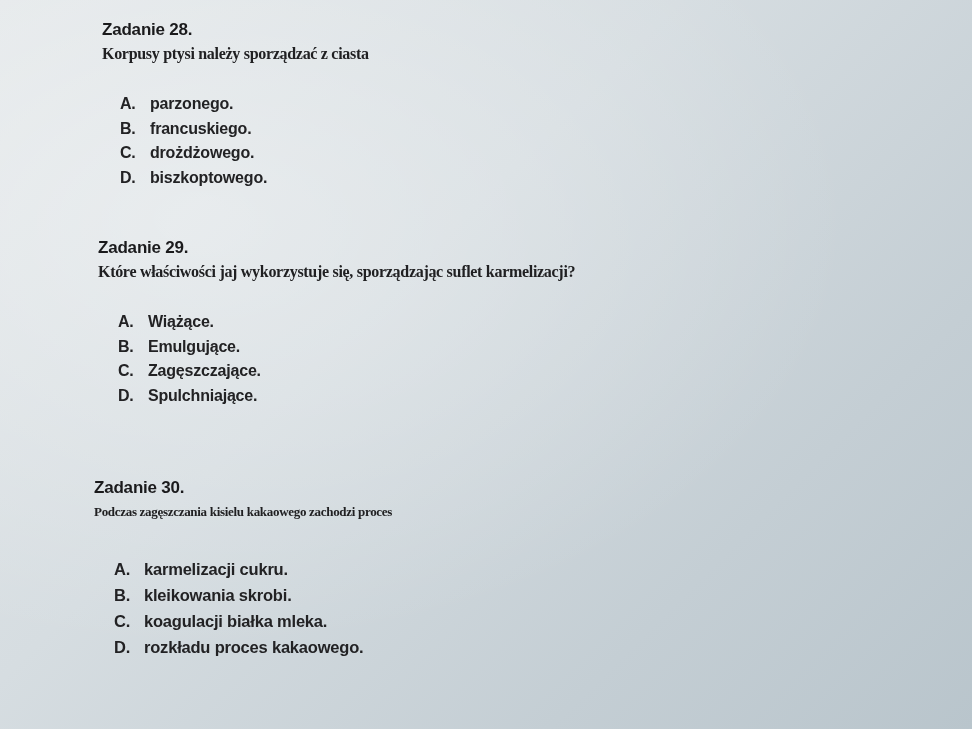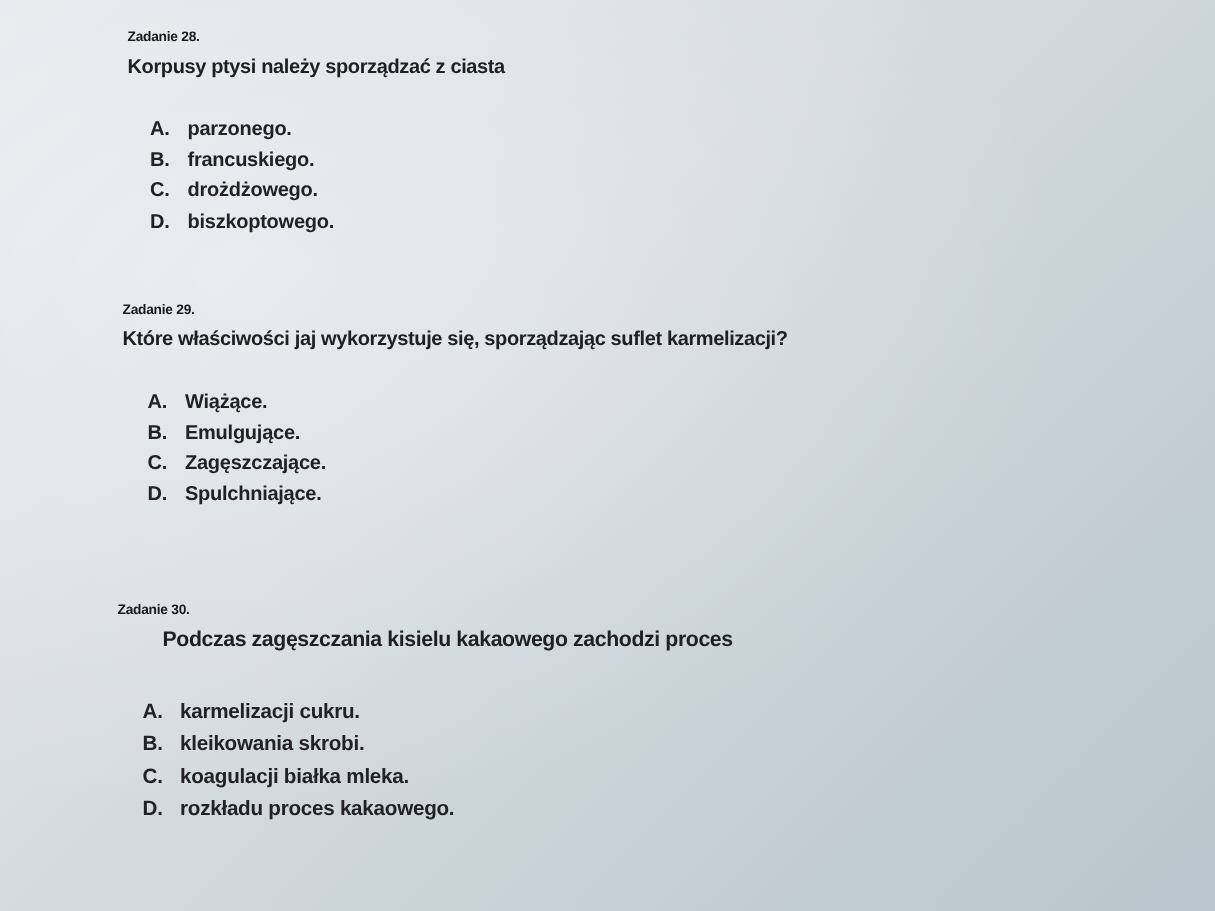--- a/index.html
+++ b/index.html
@@ -19,32 +19,33 @@
       position: absolute;
       inset: 0;
       background: radial-gradient(ellipse at 20% 30%, rgba(255,255,255,0.35), rgba(255,255,255,0) 60%);
       pointer-events: none;
     }
     .task {
       position: absolute;
     }
     .task-title {
       font-weight: bold;
-      font-size: 11px;
+      font-size: 17px;
       letter-spacing: -0.2px;
       margin: 0;
       line-height: 20px;
     }
     .task-question {
       font-weight: bold;
       font-size: 16px;
       letter-spacing: -0.3px;
       margin: 4px 0 0 0;
       line-height: 20px;
       color: #202022;
+      font-family: Liberation Serif, serif;
     }
     .options {
       list-style: none;
       margin: 0;
       padding: 0;
     }
     .option {
       font-weight: bold;
       font-size: 16px;
       line-height: 24.5px;
@@ -55,21 +56,21 @@
     .opt-letter {
       display: inline-block;
       width: 30px;
     }
     #task-28 { left: 102px; top: 20px; }
     #task-28 .options { margin-top: 28px; margin-left: 18px; }
     #task-29 { left: 98px; top: 238px; }
     #task-29 .options { margin-top: 28px; margin-left: 20px; }
     #task-30 { left: 94px; top: 478px; }
     #task-30 .options { margin-top: 34px; margin-left: 20px; }
-    #task-30 .task-question { font-size: 17px; margin-left: 36px; }
+    #task-30 .task-question { font-size: 13px; }
     #task-30 .option { font-size: 16.5px; line-height: 26px; }
   </style>
 </head>
 <body>
 
 <div class="paper-shade"></div>
 
 <section class="task" id="task-28">
   <h2 class="task-title">Zadanie 28.</h2>
   <p class="task-question">Korpusy ptysi należy sporządzać z ciasta</p>

